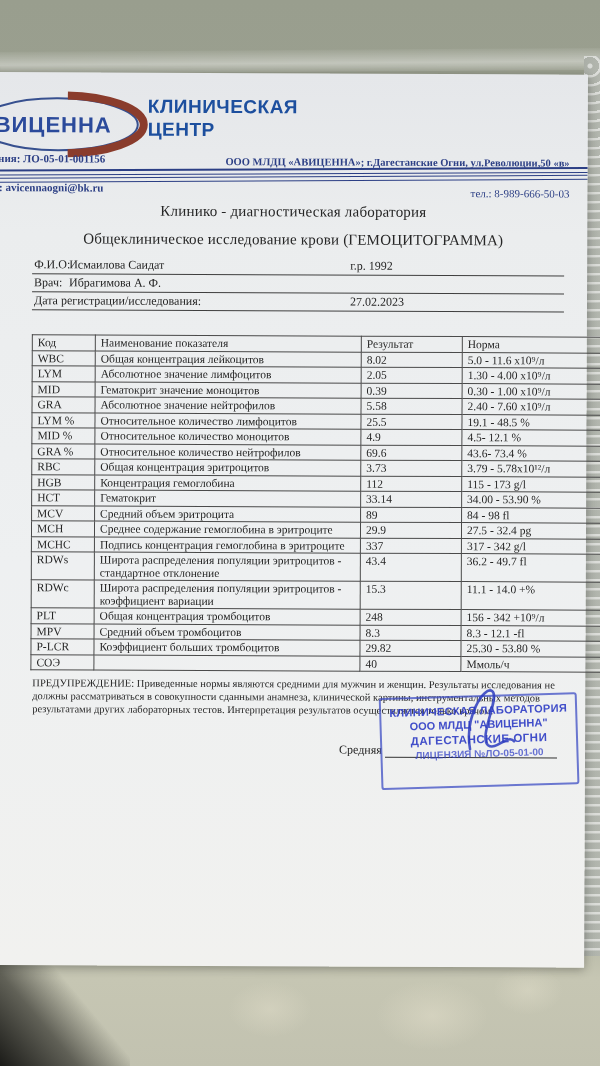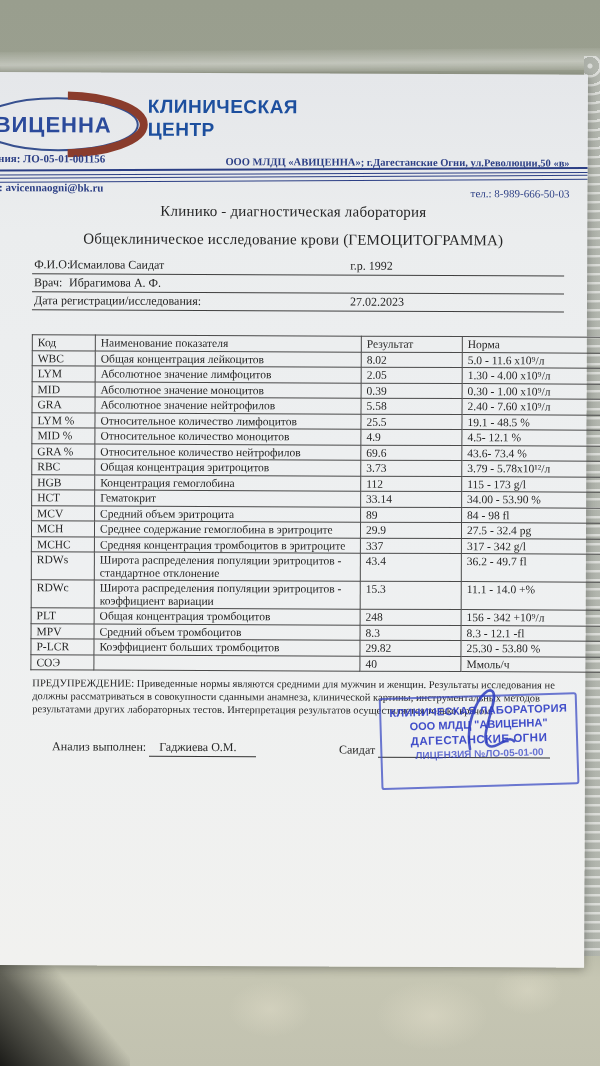--- a/index.html
+++ b/index.html
@@ -161,21 +161,21 @@
             <td>5.0 - 11.6 x10⁹/л</td>
           </tr>
       <tr>
             <td>LYM</td>
             <td>Абсолютное значение лимфоцитов</td>
             <td class="cr">2.05</td>
             <td>1.30 - 4.00 x10⁹/л</td>
           </tr>
       <tr>
             <td>MID</td>
-            <td>Абсолютное значение моноцитов</td>
+            <td>Гематокрит значение моноцитов</td>
             <td class="cr">0.39</td>
             <td>0.30 - 1.00 x10⁹/л</td>
           </tr>
       <tr>
             <td>GRA</td>
             <td>Абсолютное значение нейтрофилов</td>
             <td class="cr">5.58</td>
             <td>2.40 - 7.60 x10⁹/л</td>
           </tr>
       <tr>
@@ -221,21 +221,21 @@
             <td>84 - 98 fl</td>
           </tr>
       <tr>
             <td>MCH</td>
             <td>Среднее содержание гемоглобина в эритроците</td>
             <td class="cr">29.9</td>
             <td>27.5 - 32.4 pg</td>
           </tr>
       <tr>
             <td>MCHC</td>
-            <td>Средняя концентрация тромбоцитов в эритроците</td>
+            <td>Подпись концентрация гемоглобина в эритроците</td>
             <td class="cr">337</td>
             <td>317 - 342 g/l</td>
           </tr>
       <tr>
             <td>RDWs</td>
             <td>Широта распределения популяции эритроцитов - стандартное отклонение</td>
             <td class="cr">43.4</td>
             <td>36.2 - 49.7 fl</td>
           </tr>
       <tr>
@@ -267,26 +267,22 @@
             <td></td>
             <td class="cr b">40</td>
             <td>Ммоль/ч</td>
           </tr>
     </tbody>
       </table>
 
     <div class="warn">ПРЕДУПРЕЖДЕНИЕ: Приведенные нормы являются средними для мужчин и женщин. Результаты исследования не должны рассматриваться в совокупности сданными анамнеза, клинической картины, инструментальных методов результатами других лабораторных тестов. Интерпретация результатов осуществляется только врачом.</div>
 
     <div class="footer">
-      <div class="performed">
-        <span>Анализ выполнен:</span>
-        <span class="uv">Гаджиева О.М.</span>
-      </div>
       <div class="signline">
-        <span>Саидат</span>
+        <span>Средняя</span>
         <span class="ul"></span>
       </div>
       <div class="stamp">
         <div class="s1">КЛИНИЧЕСКАЯ ЛАБОРАТОРИЯ</div>
         <div class="s2">ООО МЛДЦ "АВИЦЕННА"</div>
         <div class="s3">ДАГЕСТАНСКИЕ ОГНИ</div>
         <div class="s4">ЛИЦЕНЗИЯ №ЛО-05-01-00</div>
       </div>
       <svg class="sig-svg" width="64" height="74" viewBox="0 0 64 74">
         <path d="M12,68 C6,36 26,4 34,10 C 42,16 20,56 30,64 C 38,70 50,52 56,60" fill="none" stroke="rgba(45,60,190,0.85)" stroke-width="2.6" stroke-linecap="round"></path>

